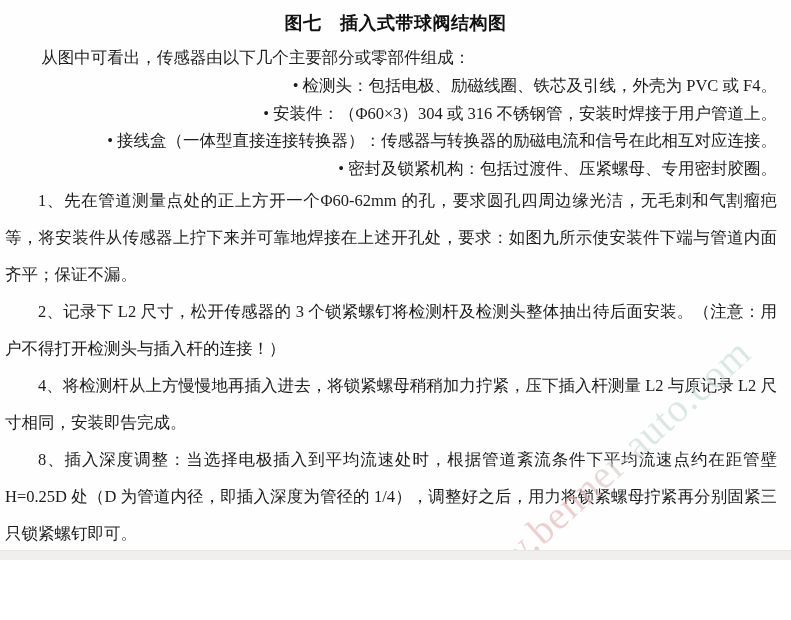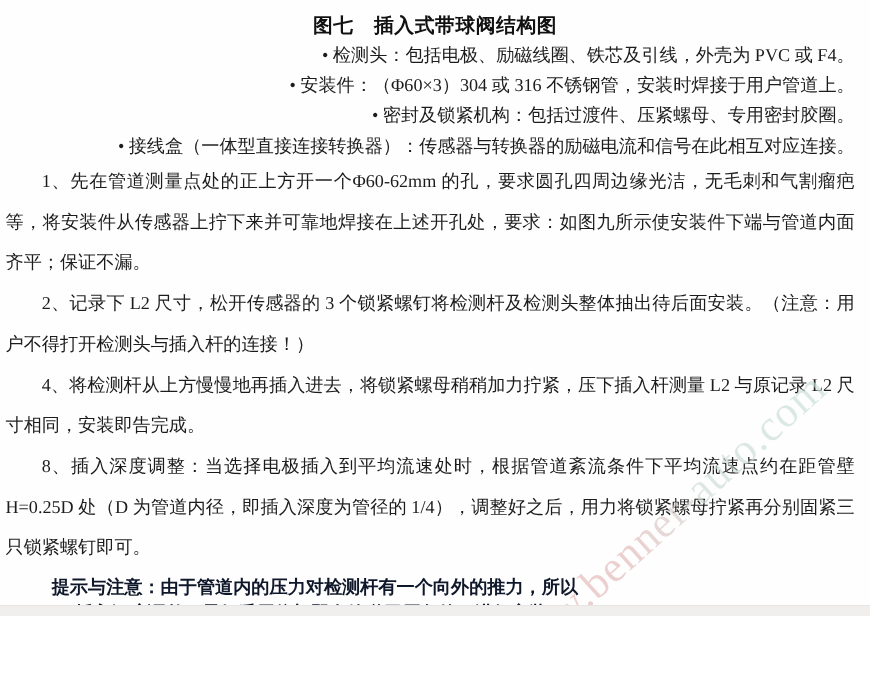--- a/index.html
+++ b/index.html
@@ -92,32 +92,33 @@
     border-top: 1px solid #e7e6e4;
   }
 </style>
 </head>
 <body>
 
 <div class="page">
 
   <h1 class="doc-title">图七　插入式带球阀结构图</h1>
 
+  <p class="intro">从图中可看出，传感器由以下几个主要部分或零部件组成：</p>
 
   <ul class="bullet-list">
 
       <li><span class="bullet-dot">•</span><span>检测头：包括电极、励磁线圈、铁芯及引线，外壳为 PVC 或 F4。</span></li>
 
 
       <li><span class="bullet-dot">•</span><span>安装件：（Φ60×3）304 或 316 不锈钢管，安装时焊接于用户管道上。</span></li>
 
 
+      <li><span class="bullet-dot">•</span><span>接线盒（一体型直接连接转换器）：传感器与转换器的励磁电流和信号在此相互对应连接。</span></li>
+
       <li><span class="bullet-dot">•</span><span>密封及锁紧机构：包括过渡件、压紧螺母、专用密封胶圈。</span></li>
-
-      <li><span class="bullet-dot">•</span><span>接线盒（一体型直接连接转换器）：传感器与转换器的励磁电流和信号在此相互对应连接。</span></li>
     </ul>
 
   <div class="steps">
 
       <p>1、先在管道测量点处的正上方开一个Φ60-62mm 的孔，要求圆孔四周边缘光洁，无毛刺和气割瘤疤等，将安装件从传感器上拧下来并可靠地焊接在上述开孔处，要求：如图九所示使安装件下端与管道内面齐平；保证不漏。</p>
 
       <p>2、记录下 L2 尺寸，松开传感器的 3 个锁紧螺钉将检测杆及检测头整体抽出待后面安装。（注意：用户不得打开检测头与插入杆的连接！）</p>
 
 
       <p>4、将检测杆从上方慢慢地再插入进去，将锁紧螺母稍稍加力拧紧，压下插入杆测量 L2 与原记录 L2 尺寸相同，安装即告完成。</p>

